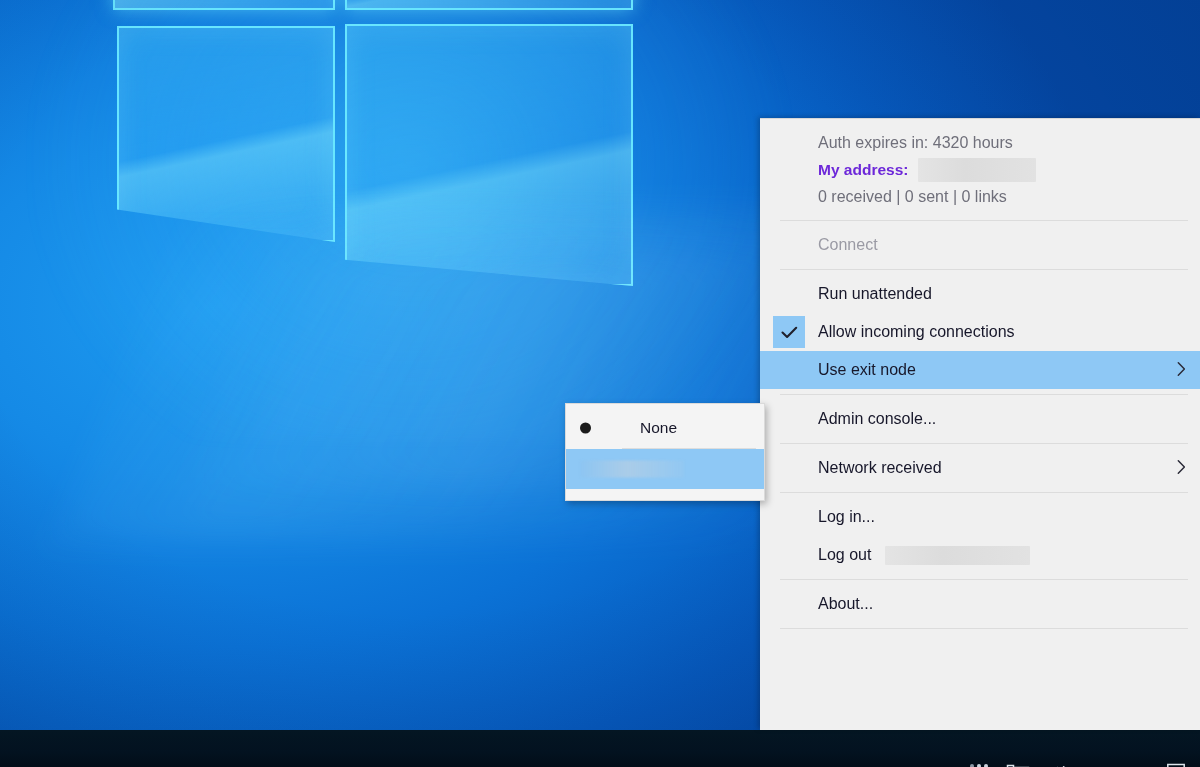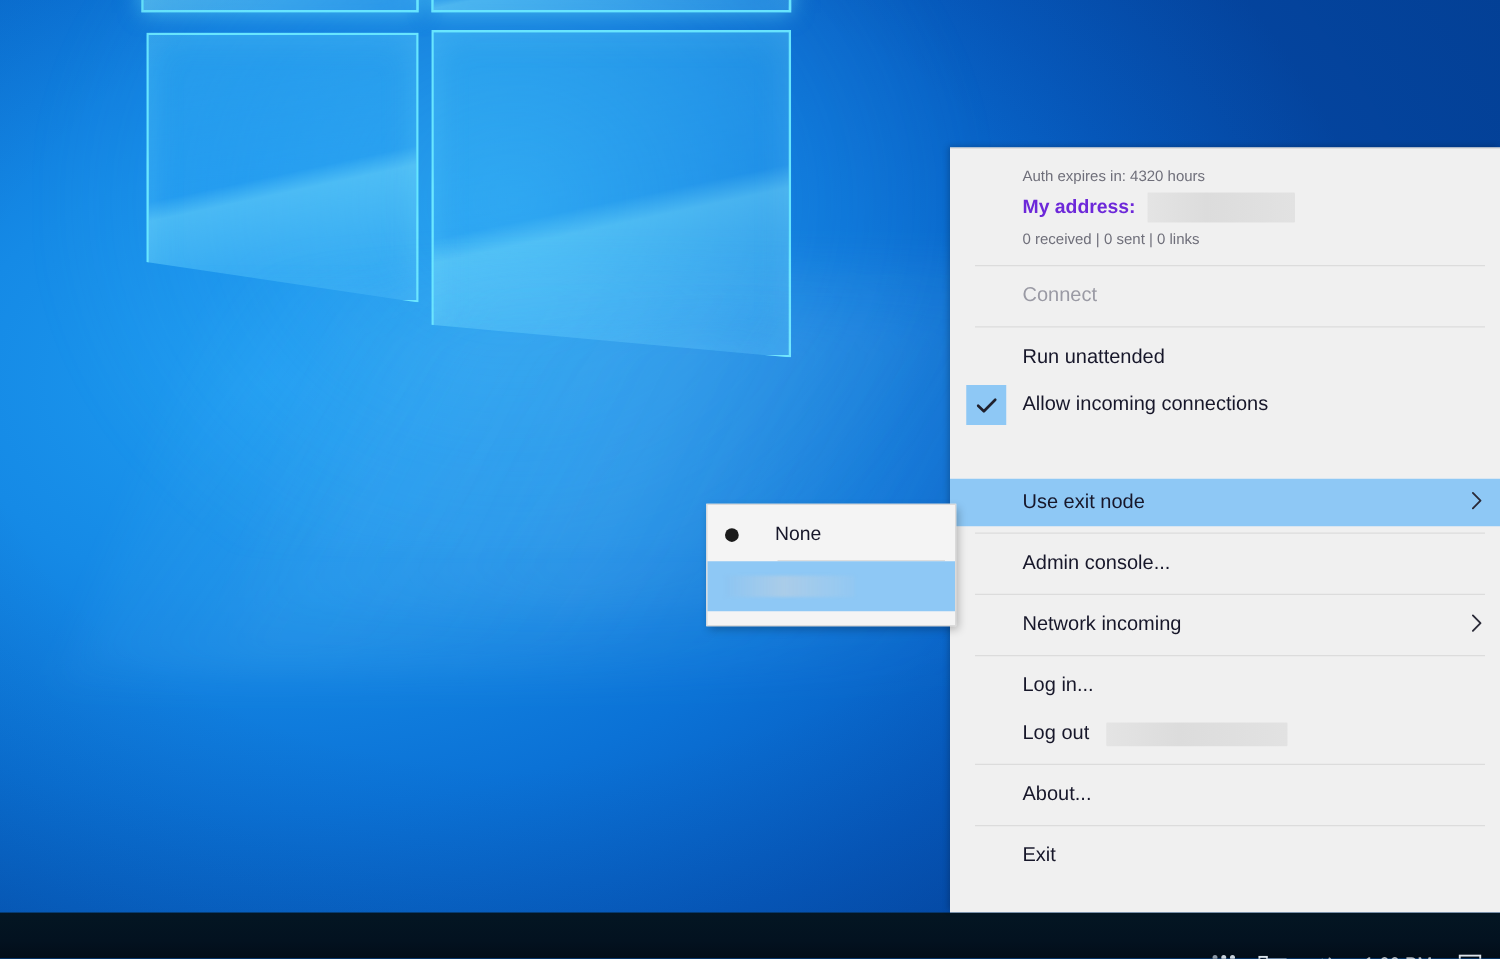--- a/index.html
+++ b/index.html
@@ -79,37 +79,37 @@
   #ctx-menu {
     position:absolute; left:760px; top:118px; width:440px; height:612px;
     background:#f0f0f0;
     border-top:1px solid #d7d7d7;
     box-shadow:-2px -1px 5px rgba(0,0,0,.22);
     font-size:15.5px; color:#1b1b2a;
     display:flex; flex-direction:column;
   }
   .ctx-header { padding:12px 0 6px 0; }
   .hdr-row { padding:3px 20px 3px 58px; display:flex; align-items:center; }
-  .hdr-muted { color:#6f6f7a; font-size:12px; }
+  .hdr-muted { color:#6f6f7a; font-size:16px; }
   .hdr-bold  { font-weight:bold; color:#6d28d9; font-size:15.5px; }
   .redact {
     background:linear-gradient(90deg,#e4e4e4,#dcdcdc 40%,#e2e2e2 100%);
     border-radius:1px; filter:blur(.4px);
   }
   #addr-redact { width:118px; height:24px; margin-left:10px; }
   #logout-redact { width:145px; height:19px; margin-left:14px; }
   .sep { height:1px; background:#dcdcdc; margin:5px 12px 5px 20px; }
 
   .mi {
     position:relative; display:flex; align-items:center;
     height:38px; padding-left:58px; padding-right:16px;
     color:#17172a; font-size:16px; white-space:nowrap;
   }
   .mi.disabled { color:#9a9aa4; }
-  .mi.selected { background:#8ec8f5;margin-top:40px; }
+  .mi.selected { background:#8ec8f5; }
   .mi .chev {
     position:absolute; right:14px; top:50%; transform:translateY(-50%);
     font-size:15px; color:#2b2b38; line-height:1;
   }
   .mi .ck-box {
     position:absolute; left:13px; top:50%; transform:translateY(-50%);
     width:32px; height:32px; background:#8ec8f5;
     display:flex; align-items:center; justify-content:center;
   }
   .mi .ck-box svg { display:block; }
@@ -118,21 +118,21 @@
   #submenu {
     position:absolute; left:565px; top:403px; width:200px; height:98px;
     background:#f4f4f4;
     border:1px solid #dadada;
     box-shadow:2px 3px 7px rgba(0,0,0,.28);
     font-size:15.5px; color:#1b1b2a;
     padding:4px 0 0 0;
   }
   .smi {
     position:relative; display:flex; align-items:center;
-    height:40px; padding-left:54px; color:#17172a; font-size:15.5px;
+    height:40px; padding-left:74px; color:#17172a; font-size:15.5px;
   }
   .smi .bullet {
     position:absolute; left:14px; top:50%; transform:translateY(-50%);
     width:11px; height:11px; border-radius:50%; background:#1b1b1b;
   }
   .smi.selected { background:#8ec8f5; }
   .sm-sep { height:1px; background:#dddddd; margin:0 8px 0 56px; }
   #sub-redact {
     position:absolute; left:14px; top:50%; transform:translateY(-50%);
     width:104px; height:17px;
@@ -251,21 +251,21 @@
 
   <div class="sep"></div>
 
   <div class="mi">
     <span>Admin console...</span>
   </div>
 
   <div class="sep"></div>
 
   <div class="mi">
-    <span>Network incoming</span>
+    <span>Network received</span>
     <span class="chev">
       <svg width="9" height="15" viewBox="0 0 9 15" fill="none" aria-hidden="true">
         <path d="M1.3 1.3 L7.4 7.5 L1.3 13.7" stroke="#2b2b38" stroke-width="1.5" stroke-linecap="round" stroke-linejoin="round"></path>
       </svg>
     </span>
   </div>
 
   <div class="sep"></div>
 
   <div class="mi">
@@ -278,23 +278,20 @@
   </div>
 
   <div class="sep"></div>
 
   <div class="mi">
     <span>About...</span>
   </div>
 
   <div class="sep"></div>
 
-  <div class="mi">
-    <span>Exit</span>
-  </div>
 </div>
 
 <div id="submenu">
   <div class="smi">
     <span class="bullet"></span>
     <span>None</span>
   </div>
   <div class="sm-sep"></div>
   <div class="smi selected">
     <span id="sub-redact"></span>

